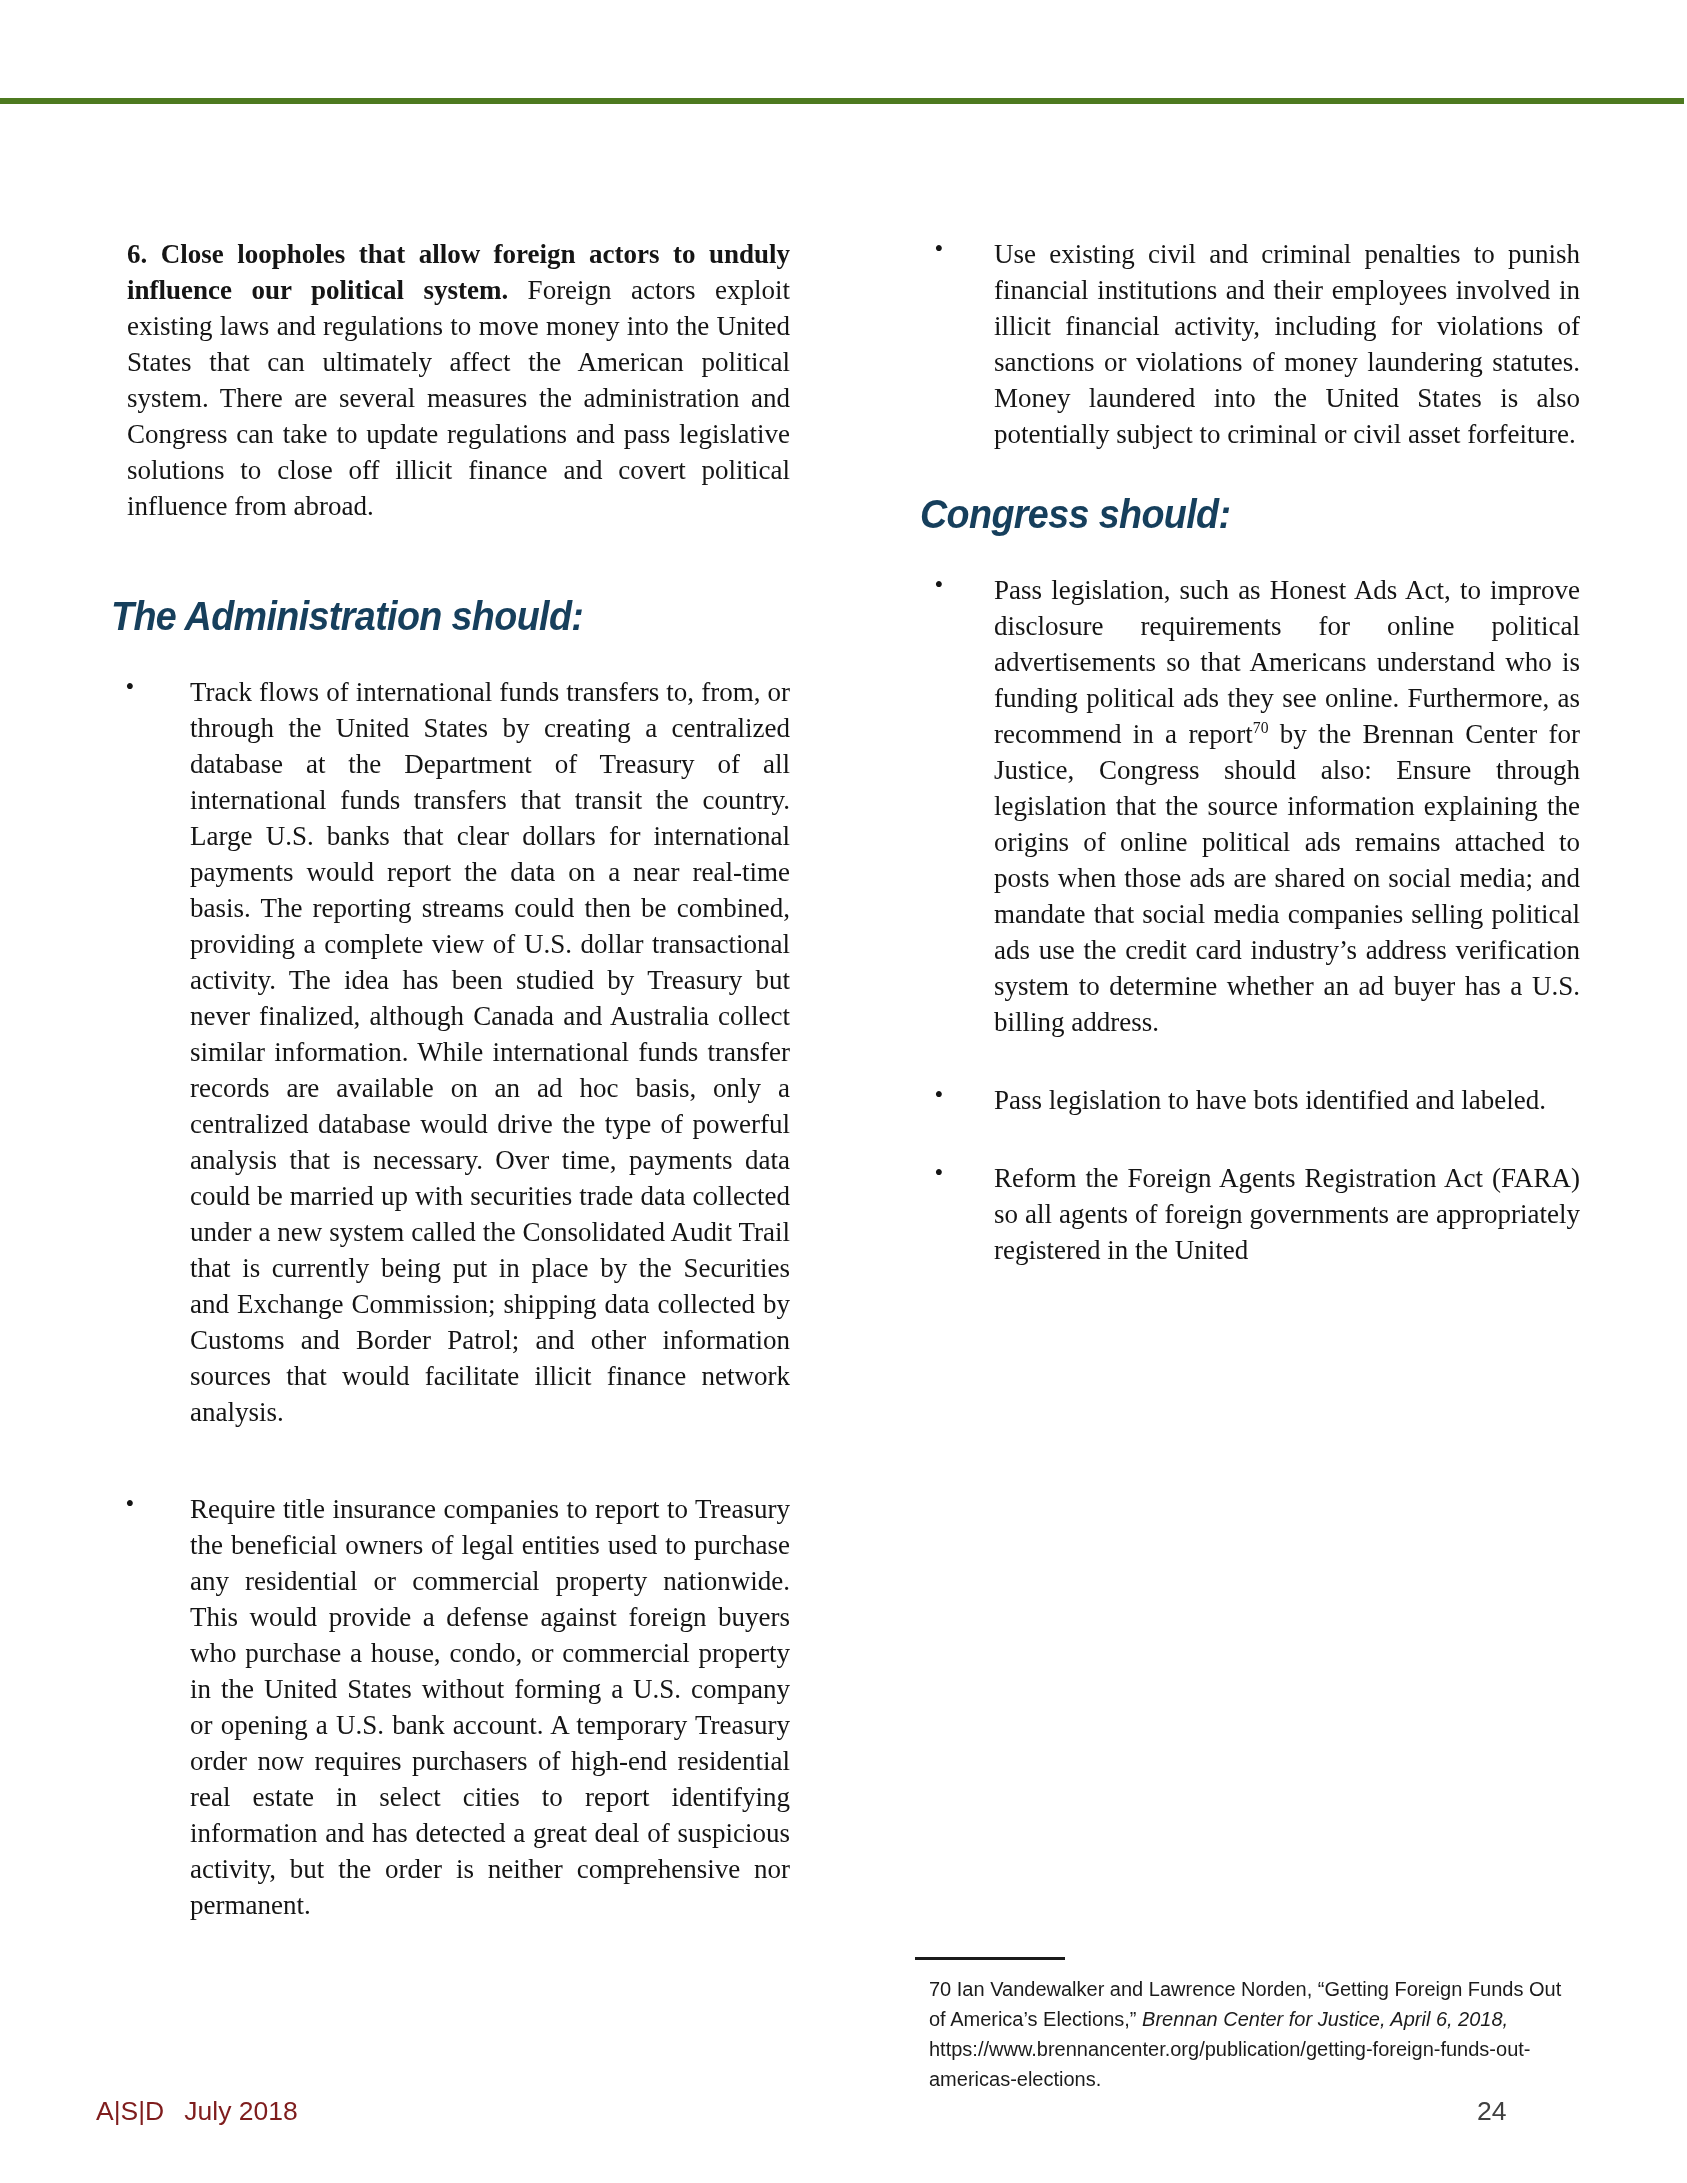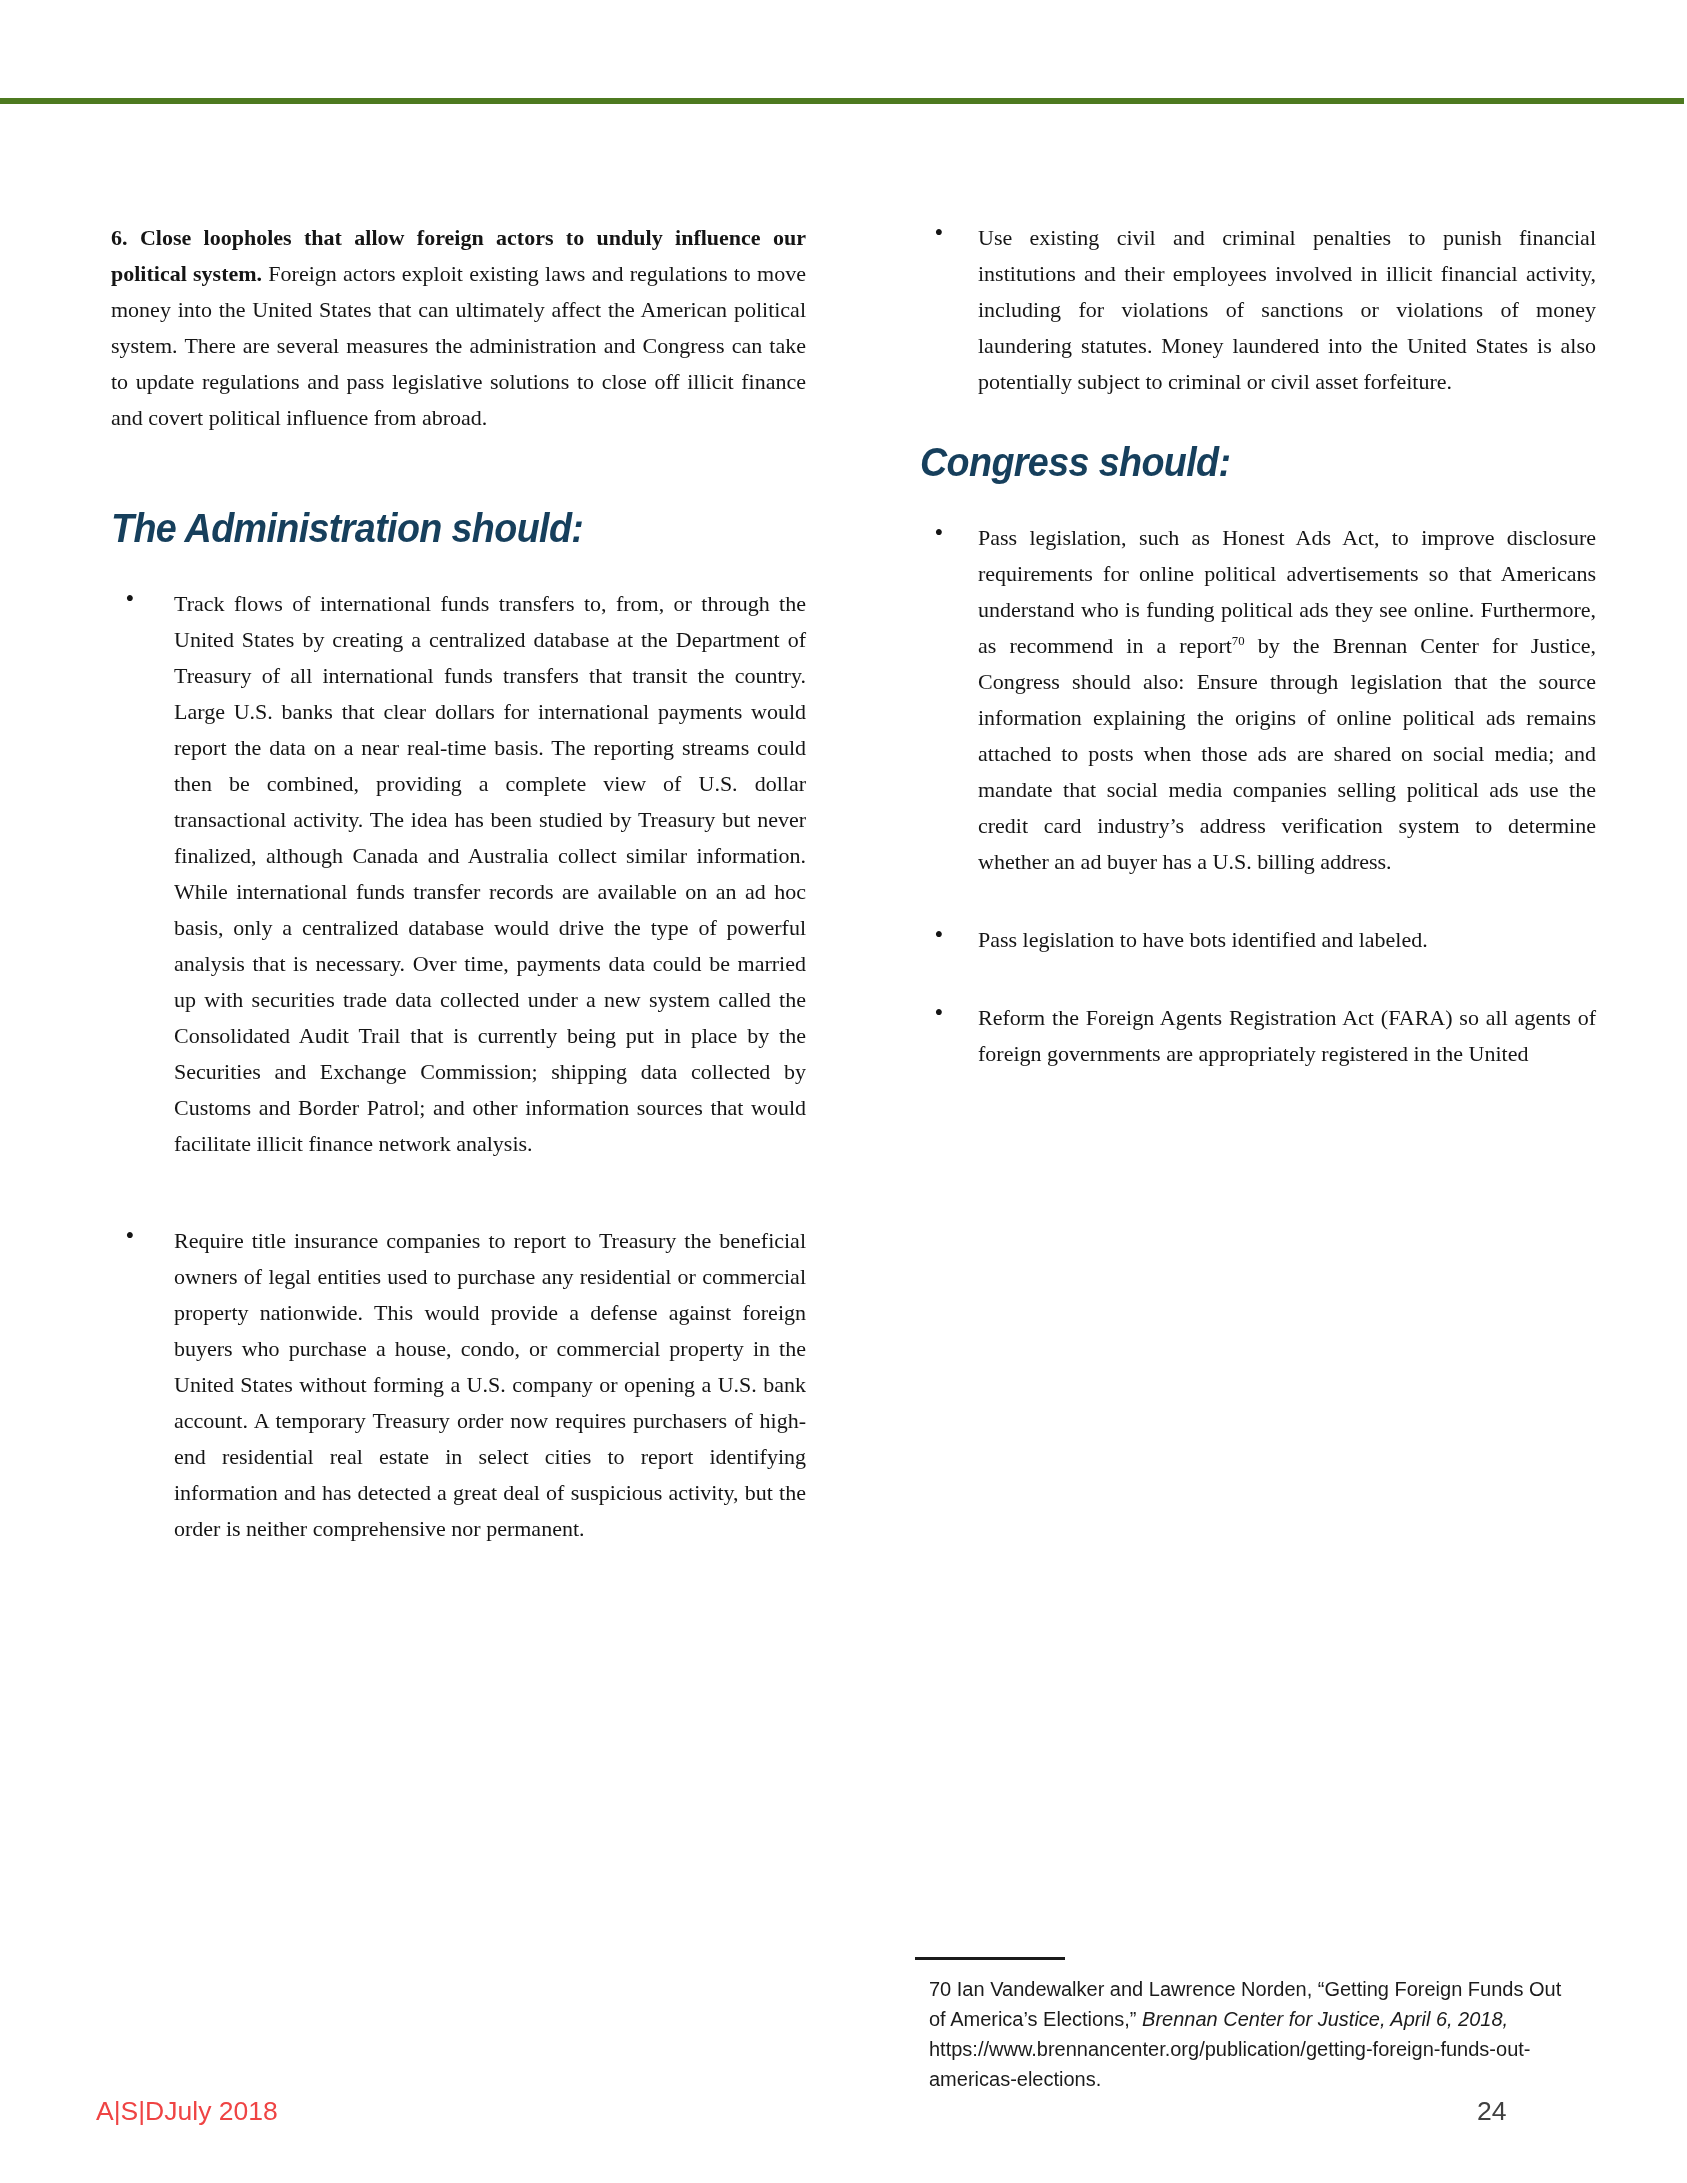--- a/index.html
+++ b/index.html
@@ -19,24 +19,24 @@
     background:#4d7a20;
   }
   .col{
     position:absolute;
     top:220px;
   }
   .col-left{ left:111px;  width:695px; }
   .col-right{ left:920px; width:676px; }
 
   .body-text{
-    font-size:22px;
+    font-size:27px;
     line-height:36px;
     text-align:justify;
-    margin:0;
+    margin:16px;
   }
   .intro-lead{ font-weight:700; }
 
   .section-heading{
     font-family:"Liberation Sans", sans-serif;
     font-style:italic;
     font-weight:700;
     font-size:41px;
     line-height:42px;
     color:#163f5c;
@@ -87,22 +87,23 @@
     background:#1b1b1b;
     margin-bottom:13.2px;
   }
   .footnote .it{ font-style:italic; }
 
   .footer-left{
     position:absolute;
     left:96px; top:2096px;
     font-family:"Liberation Sans", sans-serif;
     font-size:26.5px;
-    color:#ef4444;
+    color:#7f1d1d;
     display:flex;
+    gap:20px;
     align-items:baseline;
   }
   .footer-page{
     position:absolute;
     left:1477px; top:2096px;
     font-family:"Liberation Sans", sans-serif;
     font-size:26.5px;
     color:#404040;
   }
 </style>

